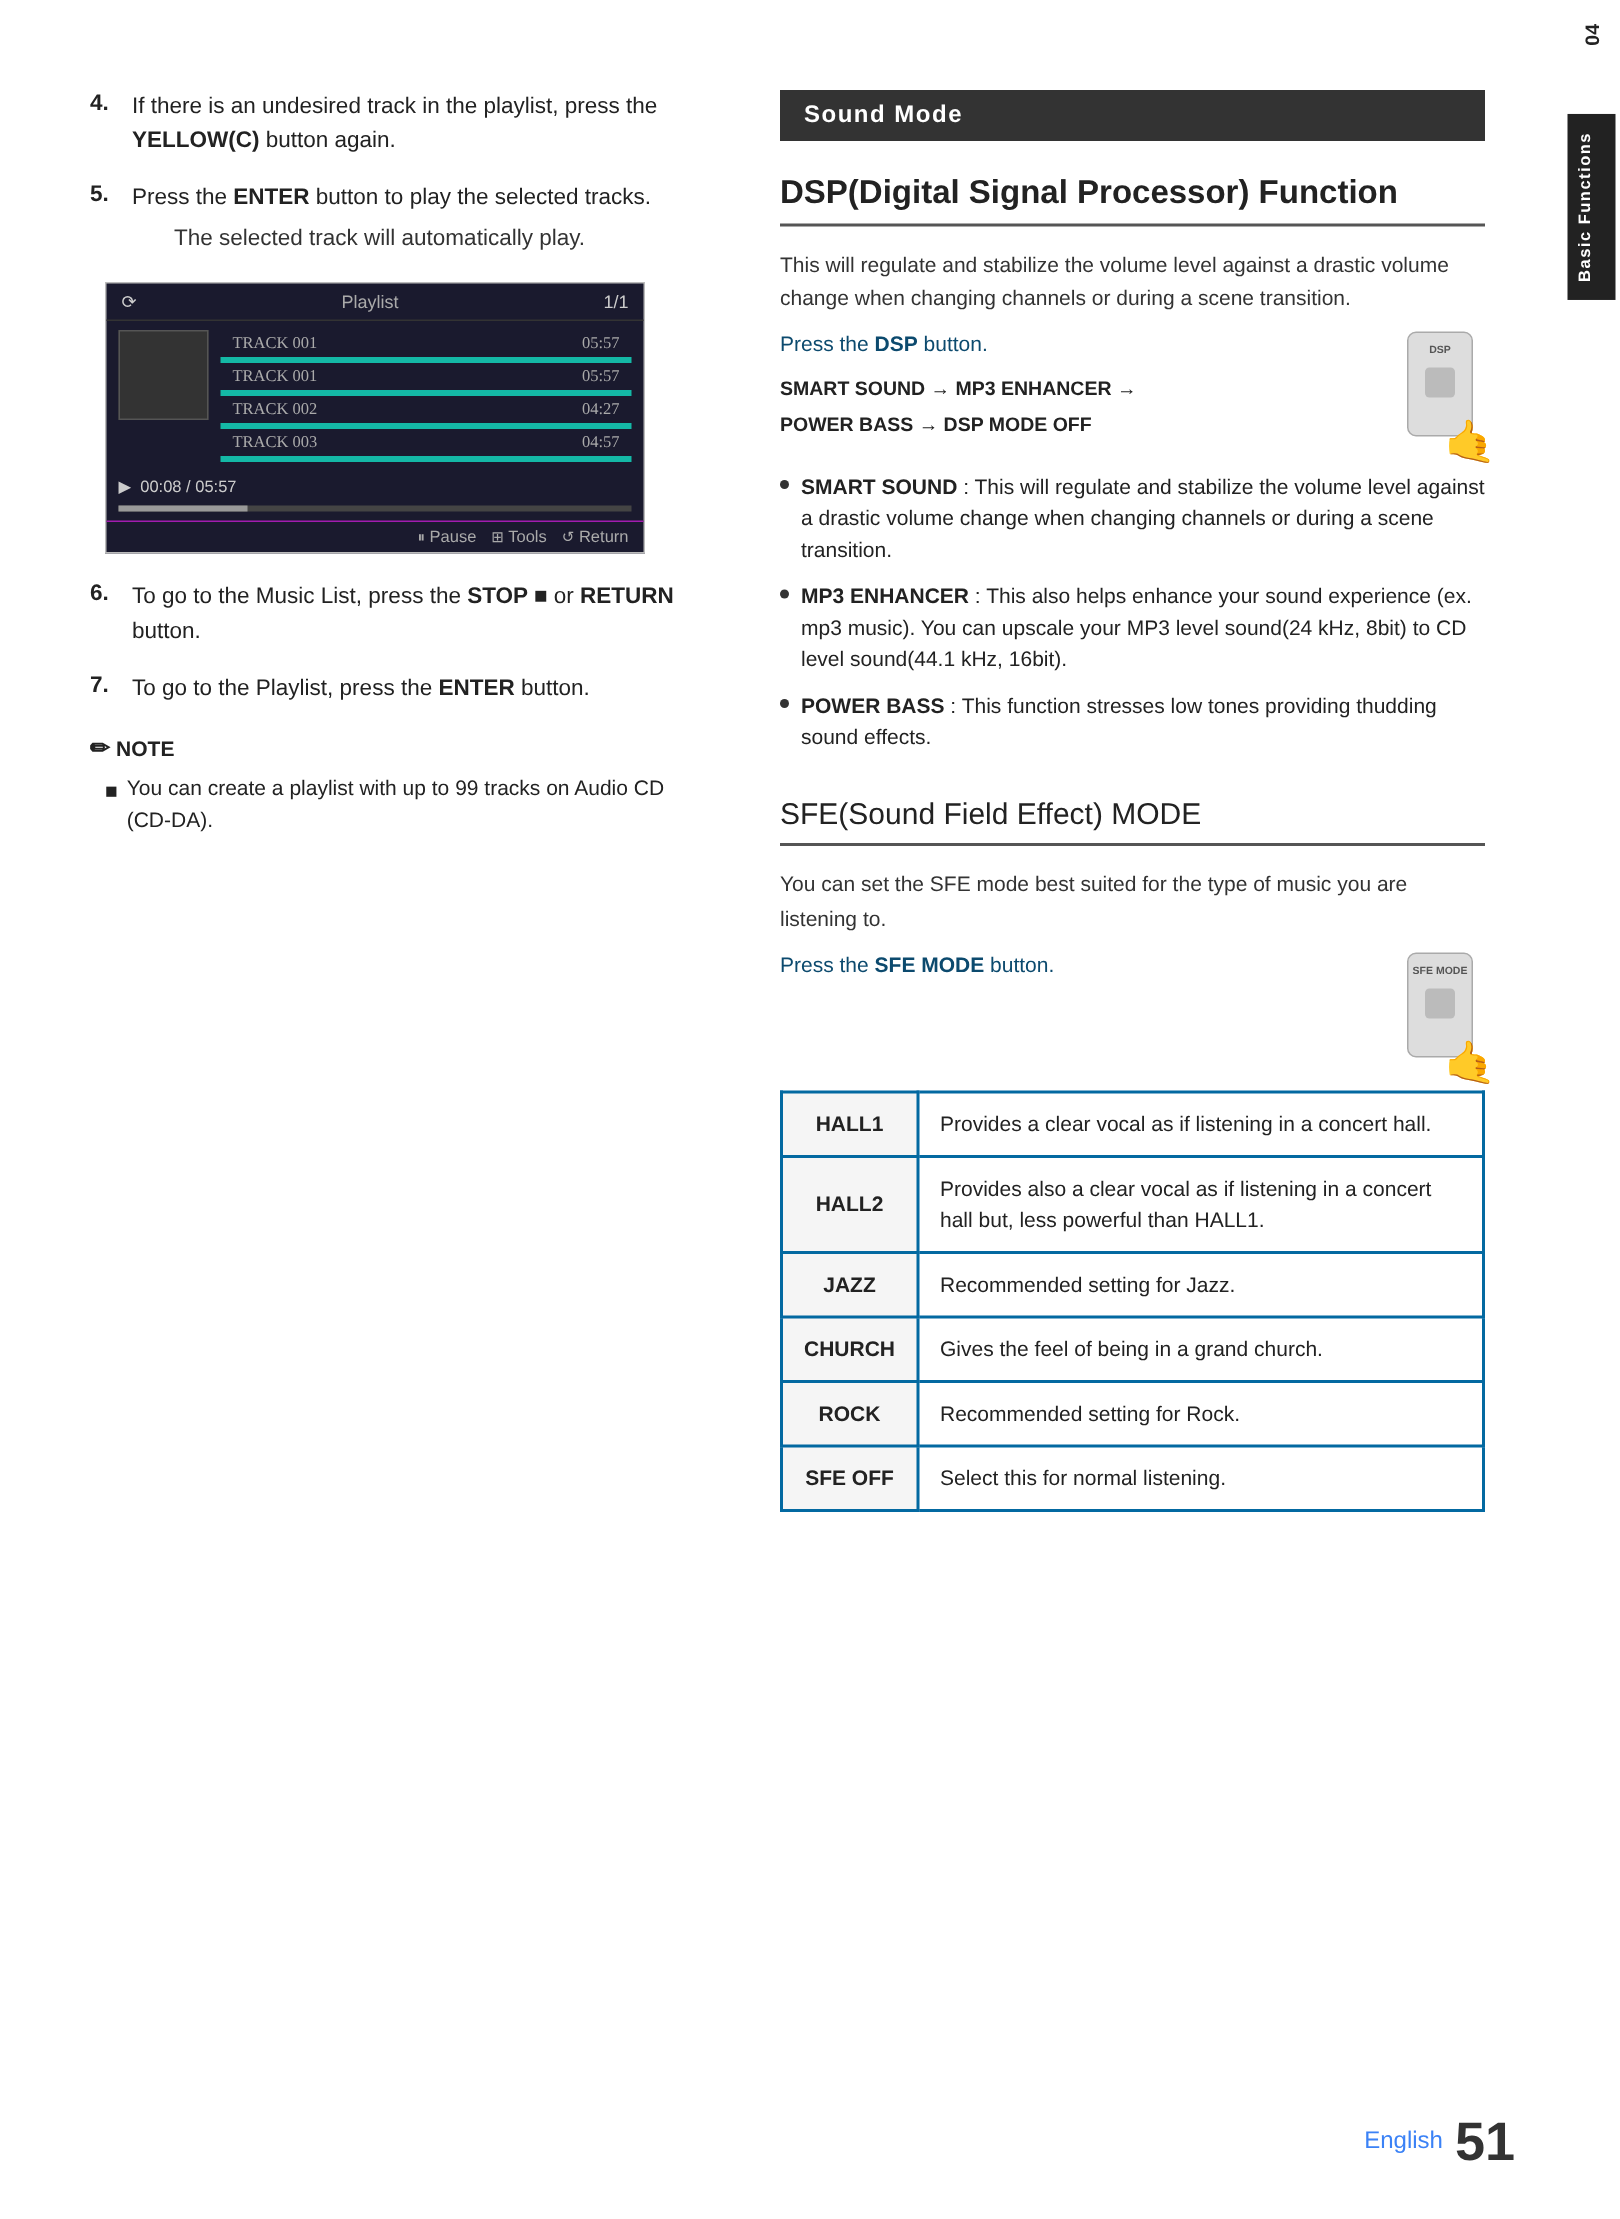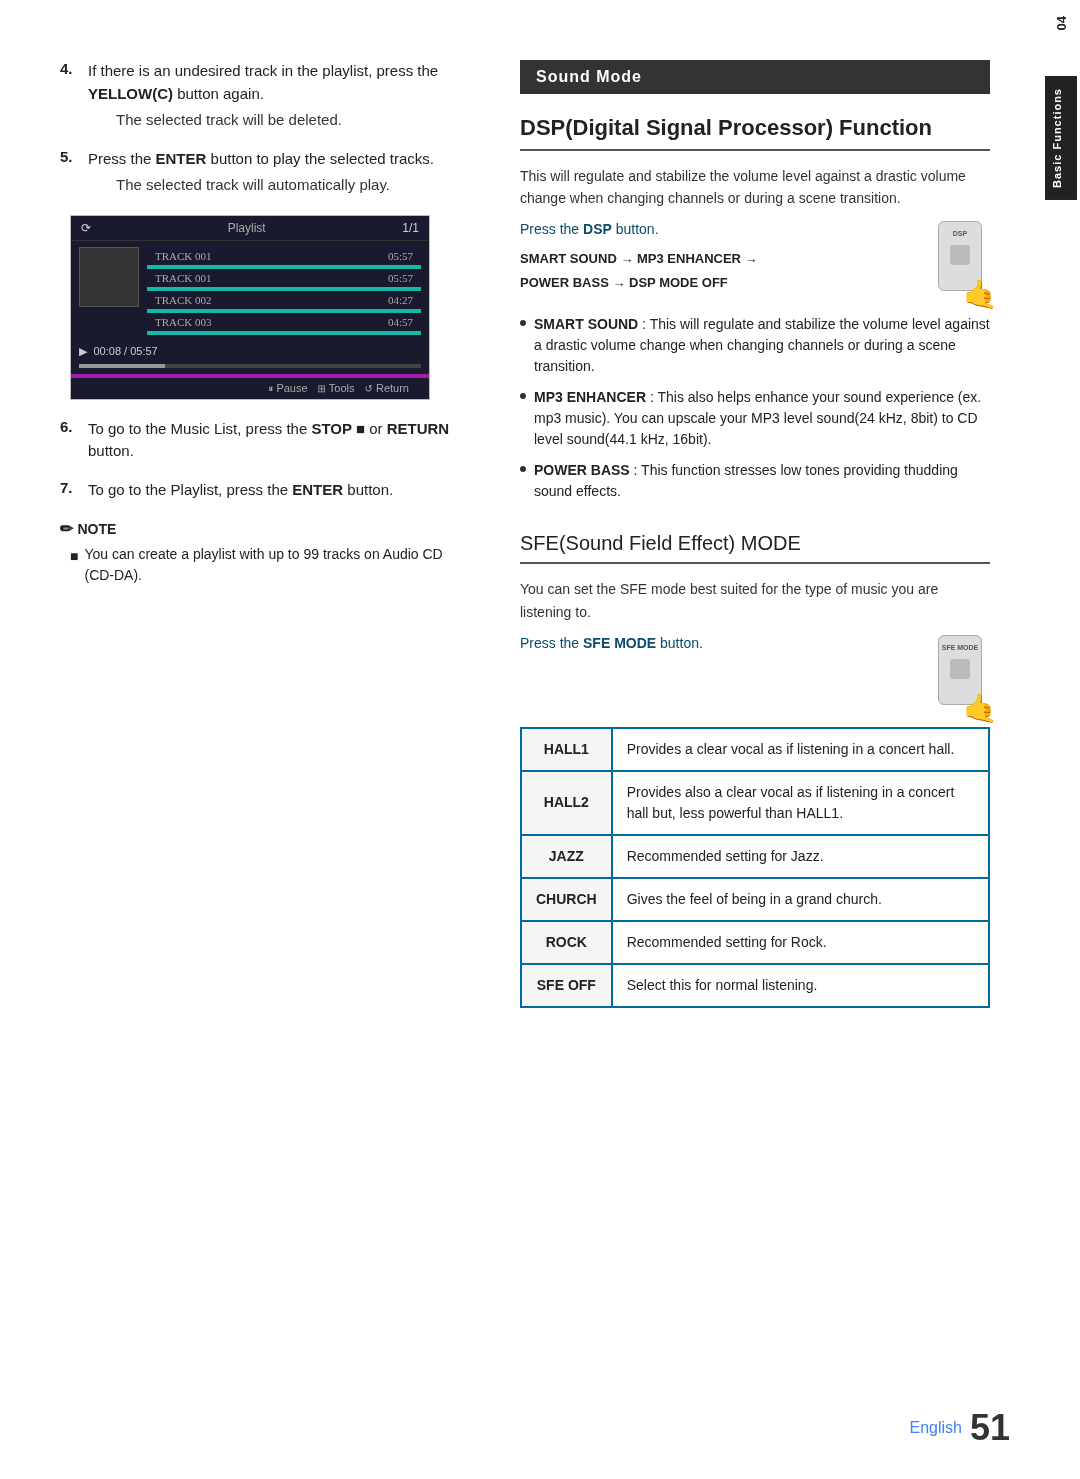--- a/index.html
+++ b/index.html
@@ -162,22 +162,22 @@
       height: 60px;
       background: #333;
       border: 1px solid #555;
       flex-shrink: 0;
     }
 
     .playlist-footer {
       display: flex;
       justify-content: flex-end;
       align-items: center;
-      padding: 4px 20px;
-      border-top: 4px solid #a21caf;
+      padding: 4px 10px;
+      border-top: 1px solid #a21caf;
     }
 
     .playlist-footer-btn {
       color: #aaa;
       font-size: 11px;
       margin-left: 10px;
     }
 
     
     .note-section {
@@ -388,21 +388,20 @@
 <body>
 
 <div class="page-container">
 
   <div class="left-column">
 
     <div class="step-item">
       <span class="step-num">4.</span>
       <div class="step-content">
         <span>If there is an undesired track in the playlist, press the <b>YELLOW(C)</b> button again.</span>
-        <div class="indent-text">The selected track will be deleted.</div>
       </div>
     </div>
 
     <div class="step-item">
       <span class="step-num">5.</span>
       <div class="step-content">
         <span>Press the <b>ENTER</b> button to play the selected tracks.</span>
         <div class="indent-text">The selected track will automatically play.</div>
       </div>
     </div>

